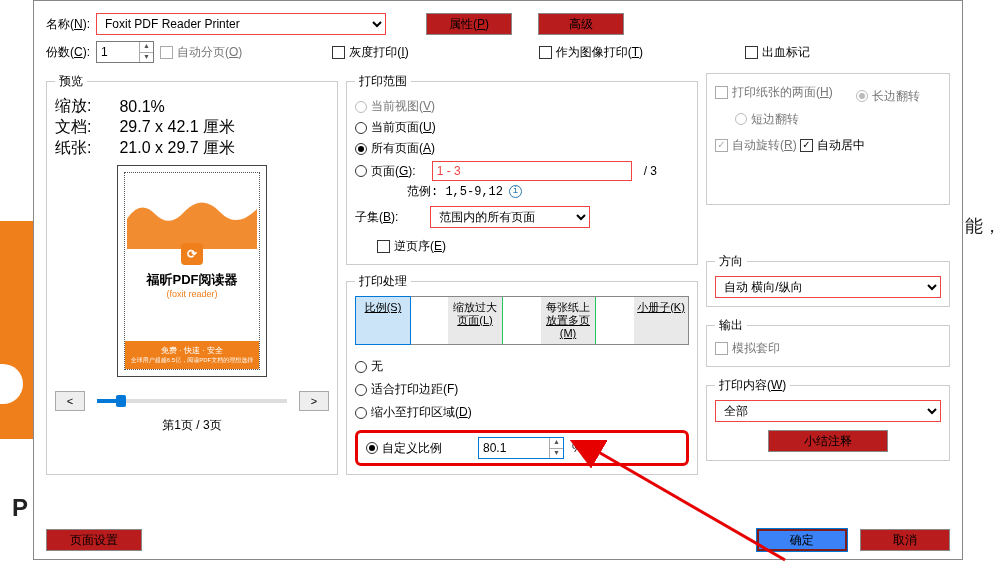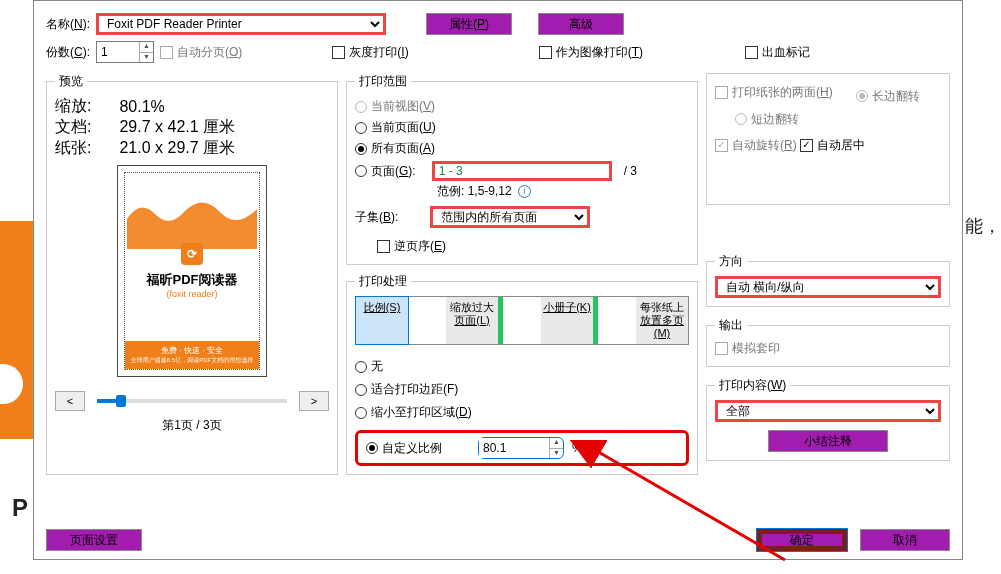--- a/index.html
+++ b/index.html
@@ -20,21 +20,21 @@
     left: 33px; top: 0;
     width: 930px; height: 560px;
     border: 1px solid #888;
     background: #fff;
     padding: 12px 12px 8px 12px;
   }
   .row { display: flex; align-items: center; gap: 6px; margin-bottom: 6px; }
   .label { white-space: nowrap; }
   .underline { text-decoration: underline; }
   select, input[type=text] {
-    border: 3px solid #ef4444;
+    border: 1px solid #ef4444;
     background: #fff;
     font: inherit;
     height: 20px;
     padding: 0 4px;
   }
   select { height: 22px; }
   .num-input {
     position: relative;
     display: inline-flex;
     align-items: stretch;
@@ -49,29 +49,29 @@
     width: 14px; display: flex; flex-direction: column;
     border-left: 1px solid #aaa;
   }
   .num-spin div {
     flex: 1; font-size: 7px; line-height: 8px; text-align: center;
     color: #555; cursor: pointer;
   }
   .num-spin div:first-child { border-bottom: 1px solid #aaa; }
   .btn {
     border: 1px solid #888;
-    background: #a21caf;
+    background: #b91c1c;
     height: 22px;
     padding: 0 18px;
     font: inherit;
     text-align: center;
     cursor: pointer;
     display: inline-flex; align-items: center; justify-content: center;
   }
-  .btn-primary { background: #a21caf; border: 5px solid #7f1d1d; outline: 1px solid #0078d7; }
+  .btn-primary { background: #3b82f6; border: 2px solid #7f1d1d; outline: 1px solid #0078d7; }
   .chk { display: inline-flex; align-items: center; gap: 4px; }
   .chk-box {
     width: 13px; height: 13px; border: 1px solid #333;
     display: inline-flex; align-items: center; justify-content: center;
     font-size: 10px; line-height: 10px;
   }
   .chk-box.disabled { border-color: #aaa; color: #aaa; }
   .radio { display: inline-flex; align-items: center; gap: 4px; }
   .radio-circ {
     width: 12px; height: 12px; border: 1px solid #333; border-radius: 50%;
@@ -118,21 +118,21 @@
     content:""; position:absolute; left:0; top:0; height:100%; width:10%;
     background:#0078d7;
   }
   .slider-thumb {
     position:absolute; left:10%; top:-4px; width:10px; height:12px;
     background:#0078d7; border-radius:2px;
   }
   .tab-row { display:flex; border:1px solid #888;gap:38px; }
   .tab {
     flex:1; text-align:center; padding:4px 2px;
-    border-right:5px solid #22c55e; background:#e9e9e9; cursor:pointer;
+    border-right:1px solid #22c55e; background:#e9e9e9; cursor:pointer;
     font-size: 11px; line-height: 13px;
   }
   .tab:last-child { border-right:none; }
   .tab.active { background:#cce4f7; border:1px solid #0078d7; margin:-1px; position:relative; z-index:1;}
   .hl-box {
     border: 3px solid #e60000; border-radius: 6px;
     padding: 4px 8px; margin-top: 6px;
     display: flex; align-items: center; gap: 8px;
   }
   .info-icon {
@@ -266,24 +266,24 @@
         </div><br>
         <div class="radio" style="margin:2px 0;">
           <span class="radio-circ sel"></span>
           <span><span>所有页面(</span><span class="underline">A</span><span>)</span></span>
         </div><br>
         <div class="row" style="margin:2px 0;">
           <span class="radio">
             <span class="radio-circ"></span>
             <span><span>页面(</span><span class="underline">G</span><span>):</span></span>
           </span>
-          <input type="text" style="width: 180px; color: #15803d; margin-left: 10px;" value="1 - 3">
+          <input type="text" style="width: 200px; color: #ef4444; margin-left: 10px;" value="1 - 3">
           <span style="margin-left:6px;">/ 3</span>
         </div>
-        <div class="row" style="margin-left:82px;">
+        <div class="row" style="margin-left:52px;font-family:Liberation Mono, monospace;">
           <span>范例: 1,5-9,12</span>
           <span class="info-icon">i</span>
         </div>
         <div class="row" style="margin-top:0;">
           <span>
             <span>子集(</span><span class="underline">B</span><span>):</span>
           </span>
           <select style="width:160px;margin-left:26px">
             <option>范围内的所有页面</option>
           </select>
@@ -295,46 +295,46 @@
       </fieldset>
 
       <fieldset style="margin-top:8px;">
         <legend>打印处理</legend>
         <div class="tab-row">
           <div class="tab active"><span class="underline">比例(S)</span></div>
           <div class="tab">
             <div>缩放过大</div>
               <div class="underline">页面(L)</div>
           </div>
-          <div class="tab"><span class="underline">小册子(K)</span></div>
           <div class="tab">
             <div>每张纸上</div>
               <div class="underline">放置多页(M)</div>
           </div>
+          <div class="tab"><span class="underline">小册子(K)</span></div>
         </div>
         <div style="margin-top:10px;">
           <div class="radio" style="margin:3px 0;">
               <span class="radio-circ"></span>
               <span>无</span>
             </div><br>
           <div class="radio" style="margin:3px 0;">
               <span class="radio-circ"></span>
               <span>适合打印边距(F)</span>
             </div><br>
           <div class="radio" style="margin:3px 0;">
               <span class="radio-circ"></span>
             <span><span>缩小至打印区域(</span><span class="underline">D</span><span>)</span></span>
           </div>
         </div>
         <div class="hl-box">
           <span class="radio">
               <span class="radio-circ sel"></span>
               <span>自定义比例</span>
             </span>
-          <span class="num-input" style="margin-left:28px;border-color:#0078d7;border-radius:6px;">
+          <span class="num-input" style="margin-left:28px;border-color:#0078d7;">
             <input type="text" style="width: 70px;" value="80.1">
             <span class="num-spin">
                 <div>▲</div>
                 <div>▼</div>
               </span>
           </span>
           <span>%</span>
         </div>
       </fieldset>
     </div>

